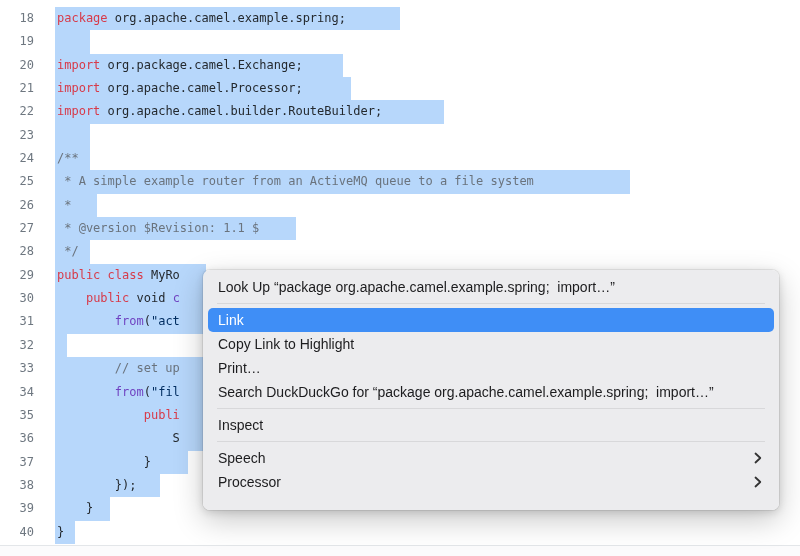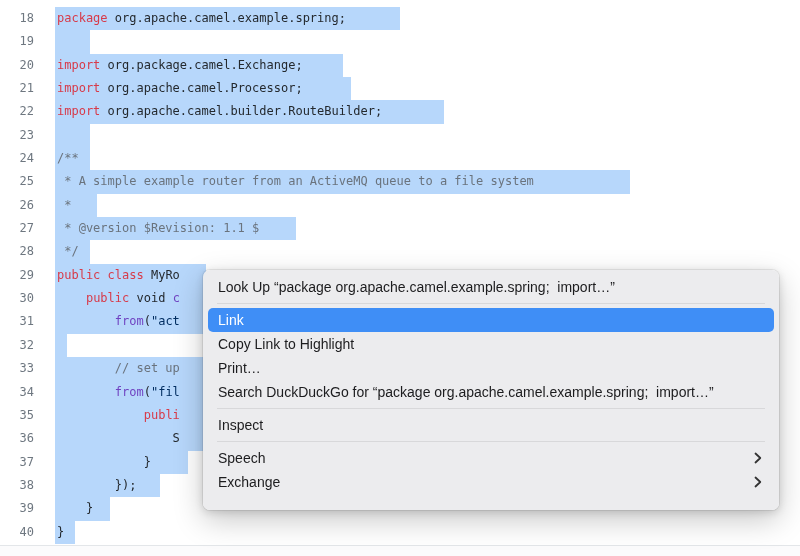--- a/index.html
+++ b/index.html
@@ -143,21 +143,21 @@
     <div class="menu-separator"></div>
     <div class="menu-item">
       <span class="menu-label">Speech</span>
       <span class="chevron">
         <svg width="8" height="12" viewBox="0 0 8 12">
             <path d="M1.5 1.5 L6.3 6 L1.5 10.5" stroke="#333333" stroke-width="1.8" fill="none" stroke-linecap="round" stroke-linejoin="round"></path>
           </svg>
       </span>
     </div>
     <div class="menu-item">
-      <span class="menu-label">Exchange</span>
+      <span class="menu-label">Processor</span>
       <span class="chevron">
         <svg width="8" height="12" viewBox="0 0 8 12">
             <path d="M1.5 1.5 L6.3 6 L1.5 10.5" stroke="#333333" stroke-width="1.8" fill="none" stroke-linecap="round" stroke-linejoin="round"></path>
           </svg>
       </span>
     </div>
   </div>
 
 </div>
 

